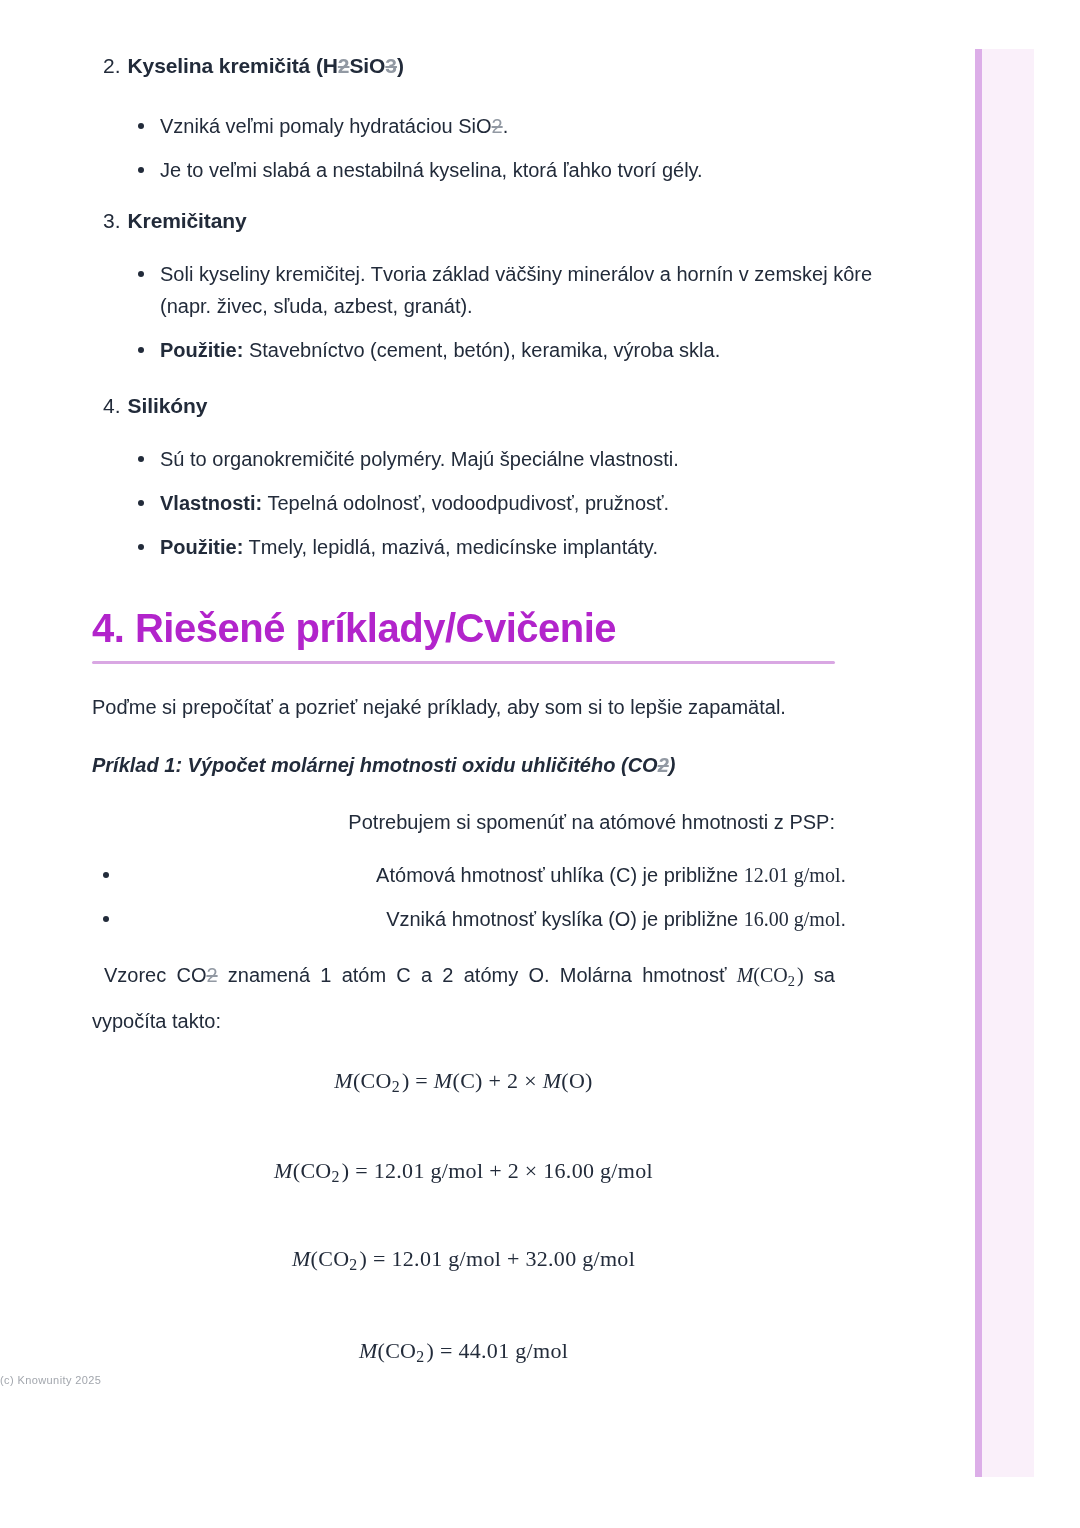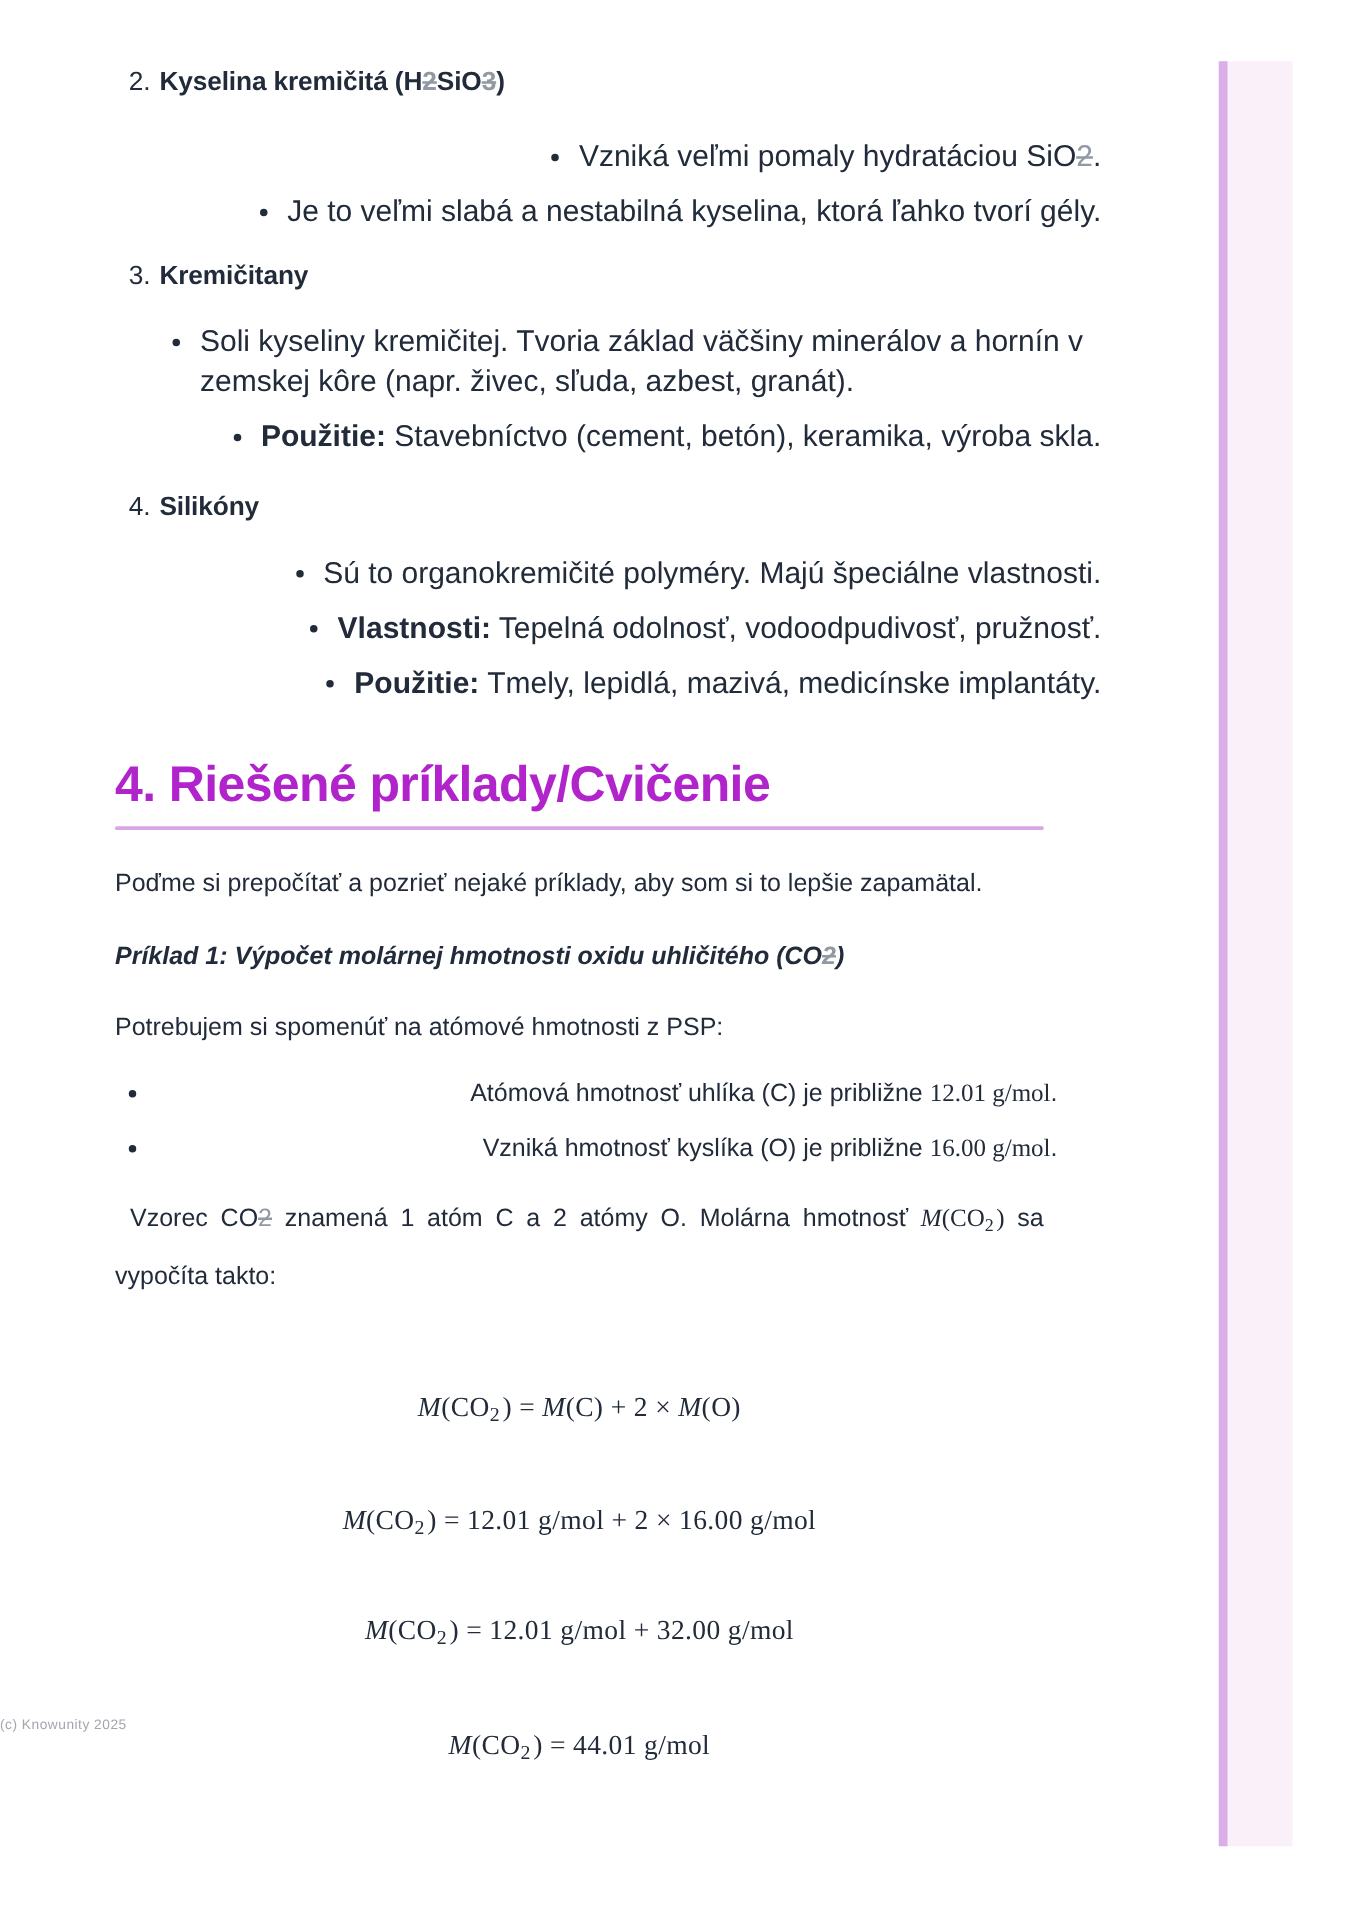--- a/index.html
+++ b/index.html
@@ -15,40 +15,40 @@
   .stripe{position:absolute;top:49px;left:975px;width:59px;height:1428px;
     background:#faf0fa;border-left:7px solid #dcaee8;box-sizing:border-box;z-index:0;}
 
   
   .outline-h{display:flex;font-size:21px;line-height:27px;padding-left:11px;}
   .outline-h .num{font-weight:400;margin-right:7px;flex:0 0 auto;}
   .outline-h .item-title{font-weight:700;letter-spacing:-0.1px;}
 
   
   .ul2{list-style:none;margin:0;padding:0 0 0 46px;}
-  .ul2 li{display:flex;font-size:24px;line-height:32px;justify-content:flex-end;}
+  .ul2 li{display:flex;font-size:20px;line-height:32px;}
   .ul2 li + li{margin-top:12px;}
   .ul2 .dot{flex:0 0 6px;width:6px;height:6px;border-radius:50%;background:#222b3a;margin:13px 16px 0 0;}
 
   
   .ul1{list-style:none;margin:0;padding:0 0 0 11px;}
   .ul1 li{display:flex;font-size:20px;line-height:30px;justify-content:space-between;}
   .ul1 li + li{margin-top:14px;}
   .ul1 .dot{flex:0 0 6px;width:6px;height:6px;border-radius:50%;background:#222b3a;margin:12px 18px 0 0;}
 
   .big-heading{font-size:40px;line-height:48px;font-weight:700;color:#b224cb;letter-spacing:-0.5px;}
   .rule{height:3px;background:#d9a7e3;border-radius:2px;}
 
   .para{font-size:20px;line-height:26px;}
   .bold-title{font-size:20px;line-height:26px;font-weight:700;font-style:italic;}
 
   .just{text-align:justify;text-align-last:justify;margin-left:12px;}
   .vzorec{font-size:20px;line-height:40px;}
 
-  .formula{font-family:"Liberation Serif",serif;font-size:22px;line-height:30px;text-align:center;letter-spacing:0.3px;margin-top:45px;}
+  .formula{font-family:"Liberation Serif",serif;font-size:22px;line-height:30px;text-align:center;letter-spacing:0.3px;}
 
   .footer{position:absolute;left:0;top:1374px;width:1012px;text-align:left;
     font-size:11px;color:#a2a6ad;letter-spacing:0.4px;z-index:2;}
 
   
   .seg-s{color:#9299a3;text-decoration:line-through;}
   .seg-b{font-weight:700;}
   .seg-i{font-family:"Liberation Serif",serif;font-style:italic;}
   .seg-r{font-family:"Liberation Serif",serif;}
   .seg-sub{font-family:"Liberation Serif",serif;font-size:0.72em;vertical-align:-0.28em;margin-right:2px;}
@@ -107,21 +107,21 @@
   </li>
 </ul>
 
 <div class="abs big-heading" style="top:604px;">4. Riešené príklady/Cvičenie</div>
 <div class="abs rule" style="top:661px;"></div>
 
 <div class="abs para" style="top:694px;">Poďme si prepočítať a pozrieť nejaké príklady, aby som si to lepšie zapamätal.</div>
 
 <div class="abs bold-title" style="top:752px;"><span>Príklad 1: Výpočet molárnej hmotnosti oxidu uhličitého (CO</span><span class="seg-s">2</span><span>)</span></div>
 
-<div class="abs para" style="top:809px;">Potrebujem si spomenúť na atómové hmotnosti z PSP:</div>
+<div class="abs para" style="top:809px;text-align:right;">Potrebujem si spomenúť na atómové hmotnosti z PSP:</div>
 
 <ul class="abs ul1" style="top:860px;">
   <li>
     <span class="dot"></span>
     <span><span>Atómová hmotnosť uhlíka (C) je približne </span><span class="seg-r">12.01 g/mol</span><span>.</span></span>
   </li>
   <li>
     <span class="dot"></span>
     <span><span>Vzniká hmotnosť kyslíka (O) je približne </span><span class="seg-r">16.00 g/mol</span><span>.</span></span>
   </li>

